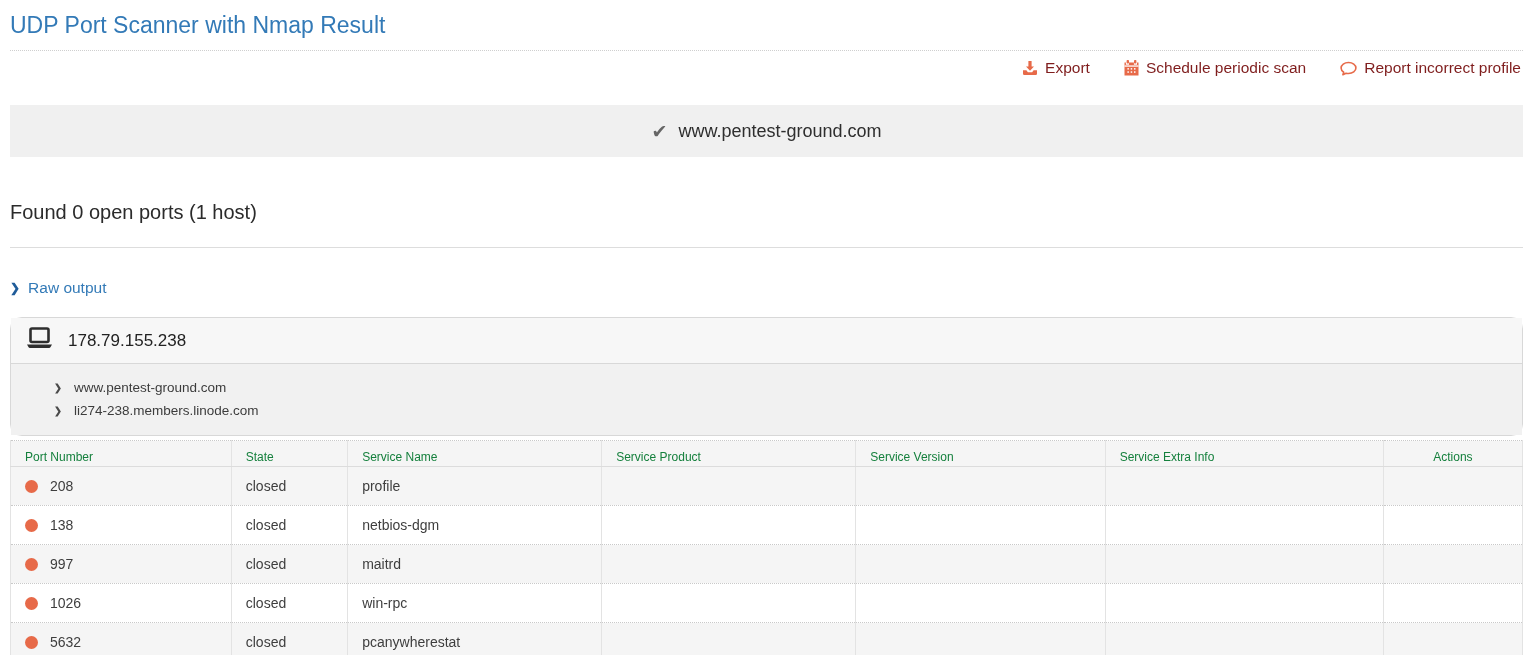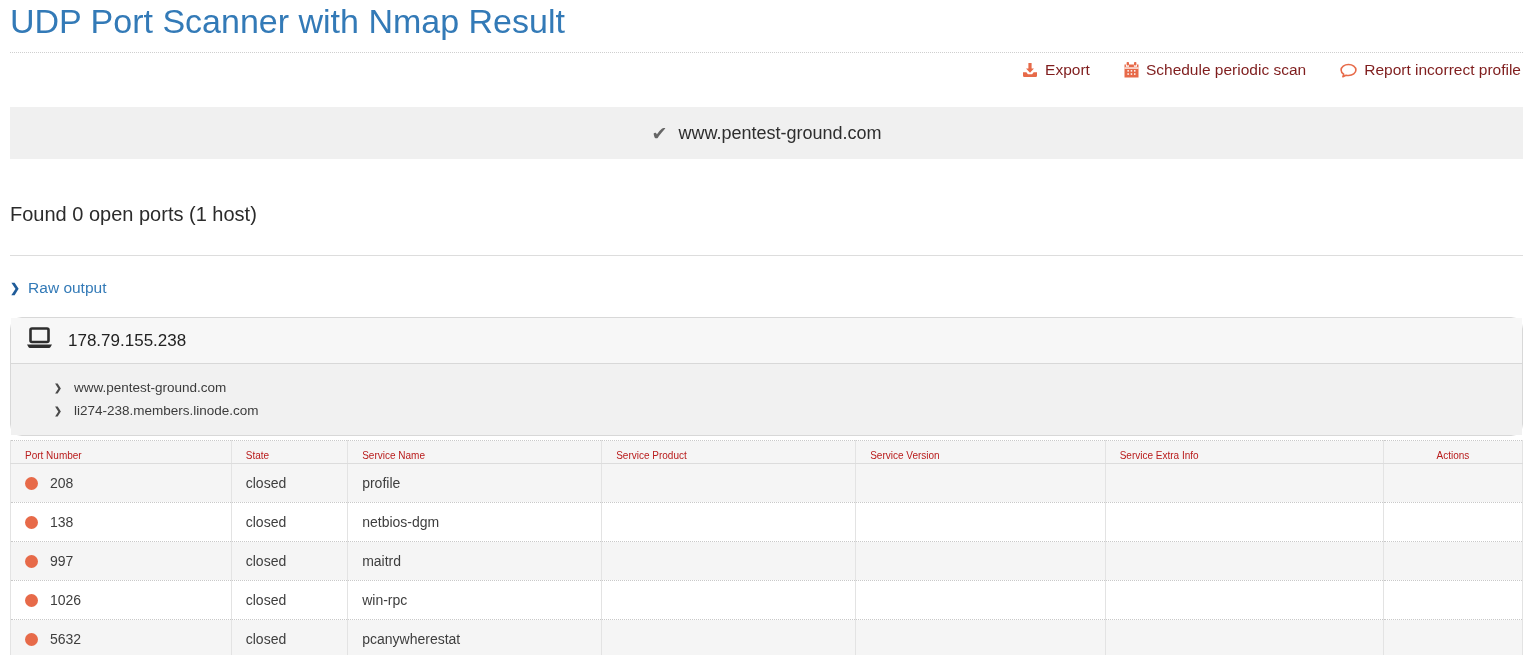--- a/index.html
+++ b/index.html
@@ -12,22 +12,22 @@
   .page {
     width: 1536px;
     height: 655px;
     padding: 0 13px 0 10px;
     overflow: hidden;
   }
 
   
   .page-title {
     margin: 0;
-    padding: 2px 0 11px;
-    font-size: 34px;
+    padding: 12px 0 11px;
+    font-size: 23px;
     font-weight: 400;
     color: #337ab7;
     border-bottom: 1px dotted #cfcfcf;
   }
 
   
   .toolbar {
     display: flex;
     justify-content: flex-end;
     align-items: center;
@@ -60,22 +60,22 @@
     font-size: 19px;
     line-height: 1;
   }
   .target-host {
     font-size: 18px;
     color: #2e2e2e;
   }
 
   
   .summary-heading {
-    margin: 44px 0 0;
-    padding-bottom: 29px;
+    margin: 44px 0 8px;
+    padding-bottom: 23px;
     font-size: 20px;
     font-weight: 400;
     color: #2b2b2b;
     border-bottom: 1px solid #ddd;
   }
 
   
   .raw-output {
     margin-top: 23px;
     display: inline-flex;
@@ -128,23 +128,23 @@
   
   .port-table {
     width: 100%;
     margin-top: 4px;
     border-collapse: collapse;
     table-layout: fixed;
     font-size: 14px;
   }
   .port-table th {
     background: #f5f5f5;
-    color: #b91c1c;
+    color: #15803d;
     font-weight: 400;
-    font-size: 10px;
+    font-size: 12px;
     text-align: left;
     padding: 9px 14px 2px;
     border: 1px solid #e3e3e3;
     border-top: 1px dotted #c9c9c9;
     border-bottom: 1px solid #dcdcdc;
   }
   .port-table th.center { text-align: center; }
   .port-table td {
     padding: 11px 14px;
     color: #3e3e3e;

